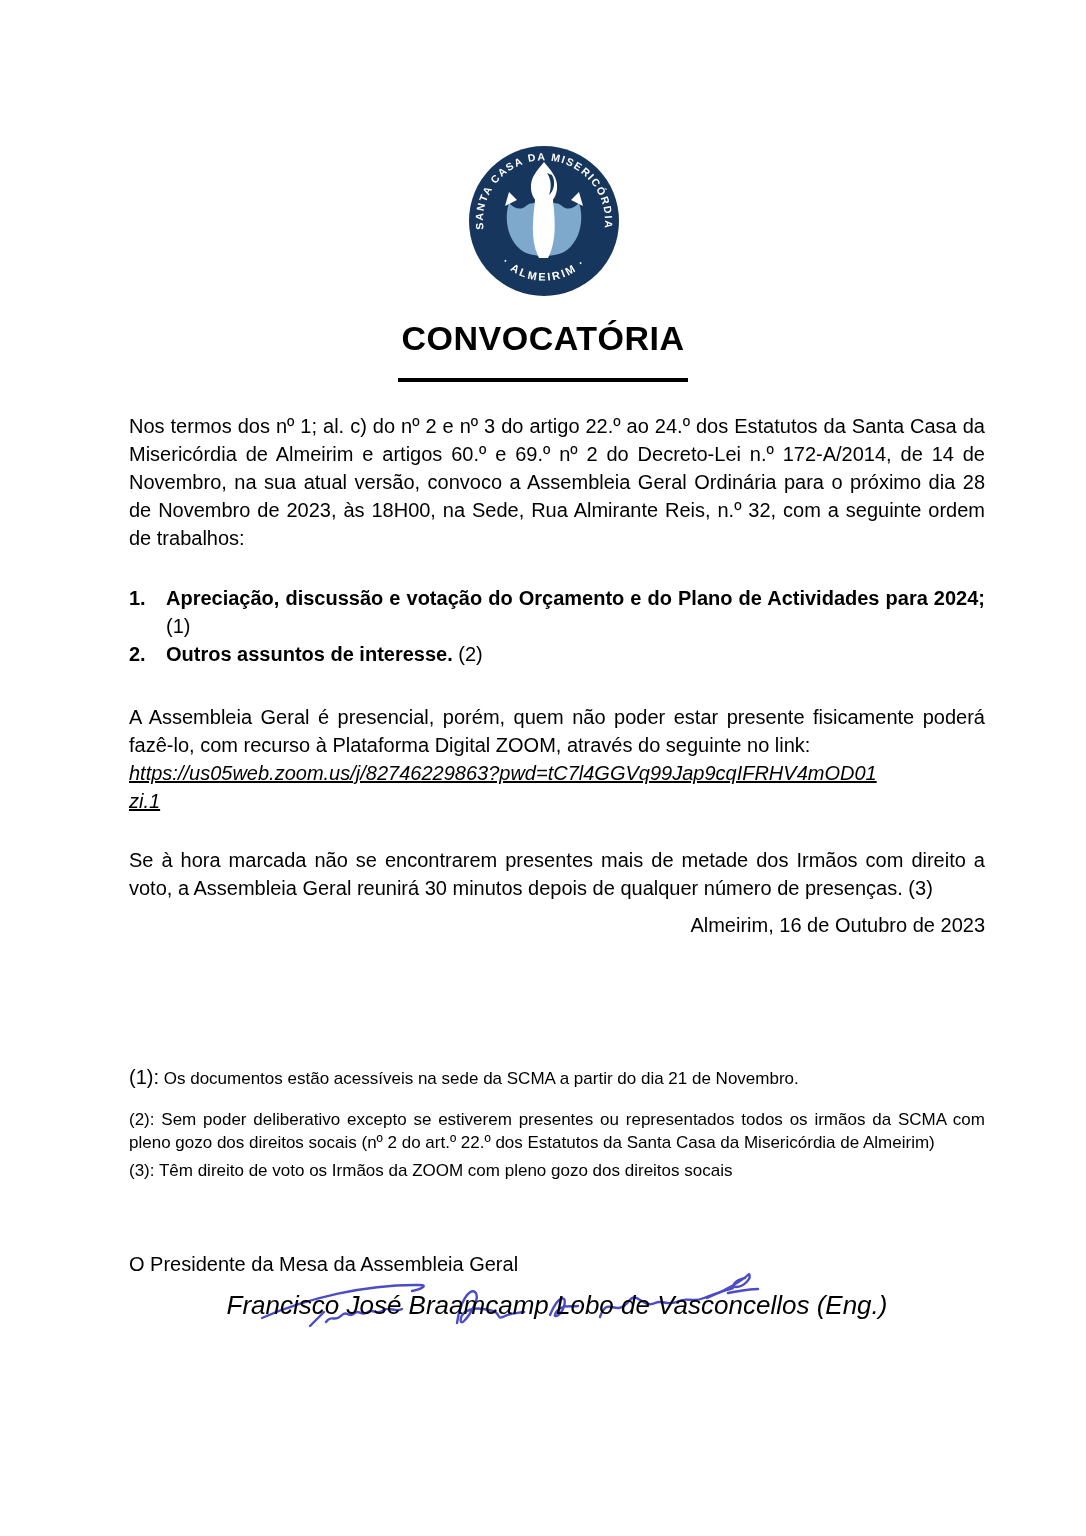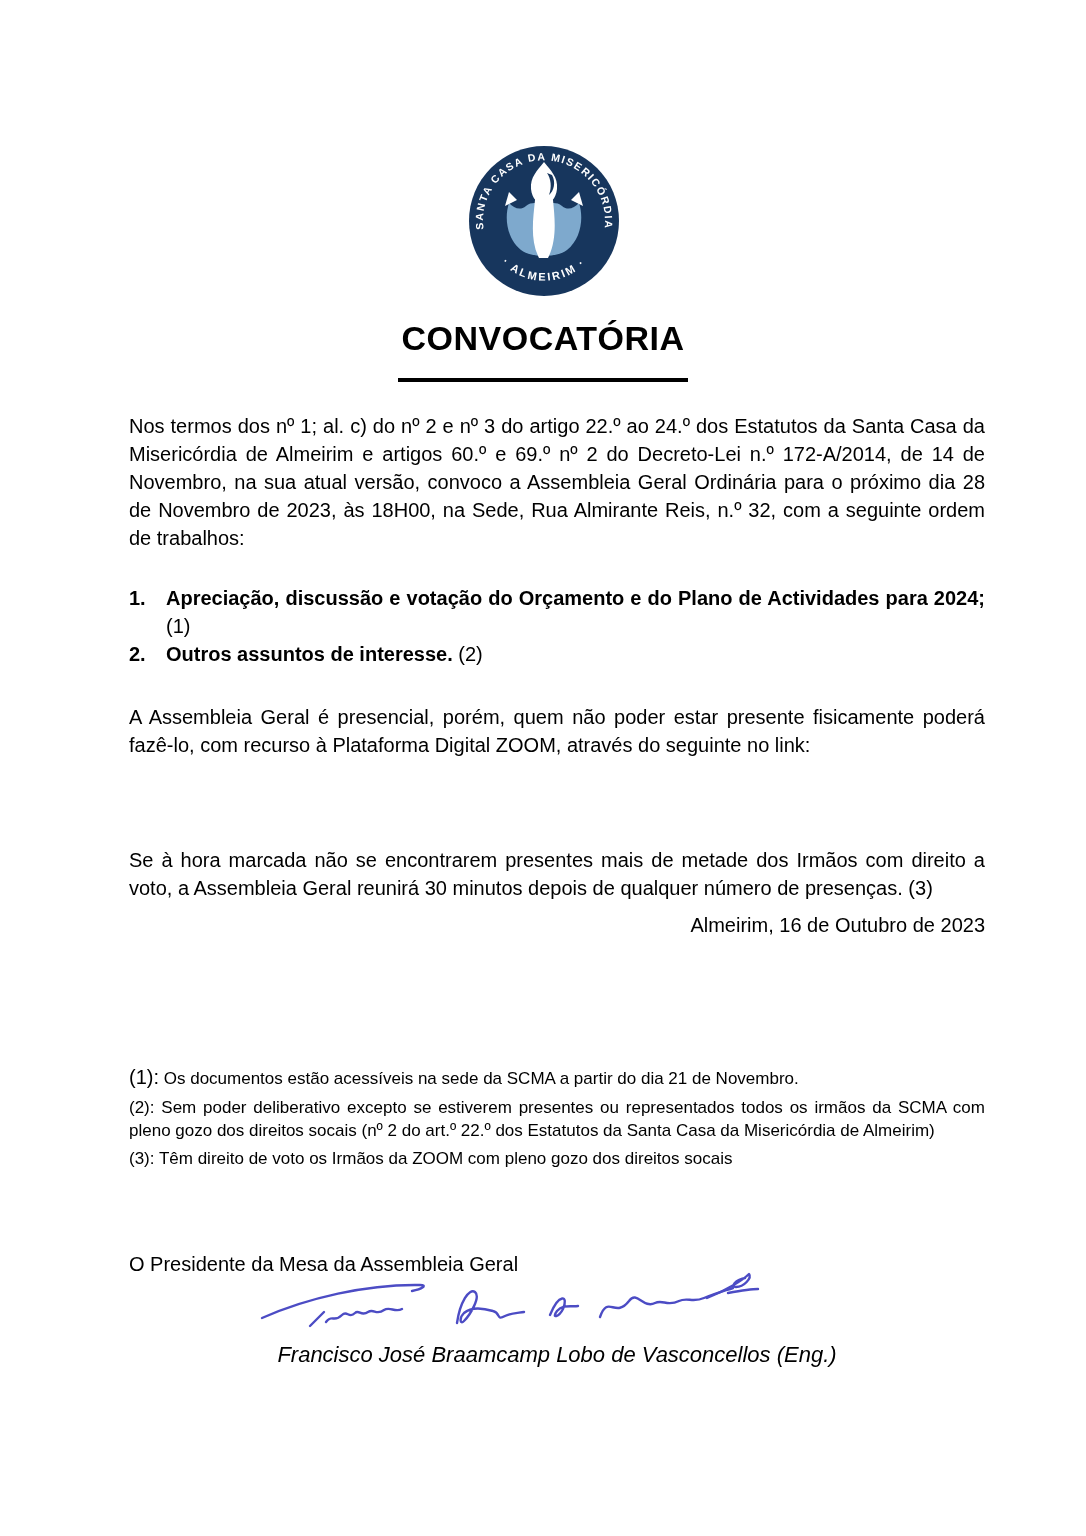--- a/index.html
+++ b/index.html
@@ -46,27 +46,27 @@
     display: block;
     font-style: italic;
     text-decoration: underline;
     color: #000;
   }
   #p3 { top: 846px; }
   #dateline { top: 911px; text-align: right; }
   
   #footnotes { top: 1066px; font-size: 17px; line-height: 23px; }
   .footnote { text-align: justify; }
-  .fn1 { margin-bottom: 6px; }
+  .fn1 { margin-bottom: 18px; }
   .fn2 { margin-bottom: 5px; }
   .fn-marker-large { font-size: 20px; }
   
   #sig-role { top: 1250px; text-align: left; }
   .sig-svg { position: absolute; left: 252px; top: 1262px; width: 510px; height: 74px; }
-  #sig-name { top: 1341px; text-align: center; font-style: italic; font-size: 22px; }
+  #sig-name { top: 1291px; text-align: center; font-style: italic; font-size: 26px; }
 </style>
 </head>
 <body>
 
 <div class="page">
 
   <div class="logo">
     <svg width="150" height="150" viewBox="0 0 150 150">
       <circle cx="75" cy="75" r="75" fill="#17365d"></circle>
 
@@ -107,20 +107,24 @@
     <div class="agenda-item">
       <span class="agenda-num">1.</span><span>Apreciação, discussão e votação do Orçamento e do Plano de Actividades para 2024;</span><span class="agenda-ref">(1)</span>
     </div>
     <div class="agenda-item">
       <span class="agenda-num">2.</span><span>Outros assuntos de interesse.</span><span class="agenda-ref"> (2)</span>
     </div>
   </div>
 
   <div id="p2" class="block just">
     <span>A Assembleia Geral é presencial, porém, quem não poder estar presente fisicamente poderá fazê-lo, com recurso à Plataforma Digital ZOOM, através do seguinte no link:</span>
+    <span class="link-block">
+      <span class="link-line">https://us05web.zoom.us/j/82746229863?pwd=tC7l4GGVq99Jap9cqIFRHV4mOD01</span>
+      <span class="link-line">zi.1</span>
+    </span>
   </div>
 
   <p id="p3" class="block just">Se à hora marcada não se encontrarem presentes mais de metade dos Irmãos com direito a voto, a Assembleia Geral reunirá 30 minutos depois de qualquer número de presenças. (3)</p>
 
   <p id="dateline" class="block">Almeirim, 16 de Outubro de 2023</p>
 
   <div id="footnotes" class="block">
     <p class="footnote fn1">
       <span class="fn-marker-large">(1):</span>
       <span>Os documentos estão acessíveis na sede da SCMA a partir do dia 21 de Novembro.</span>

